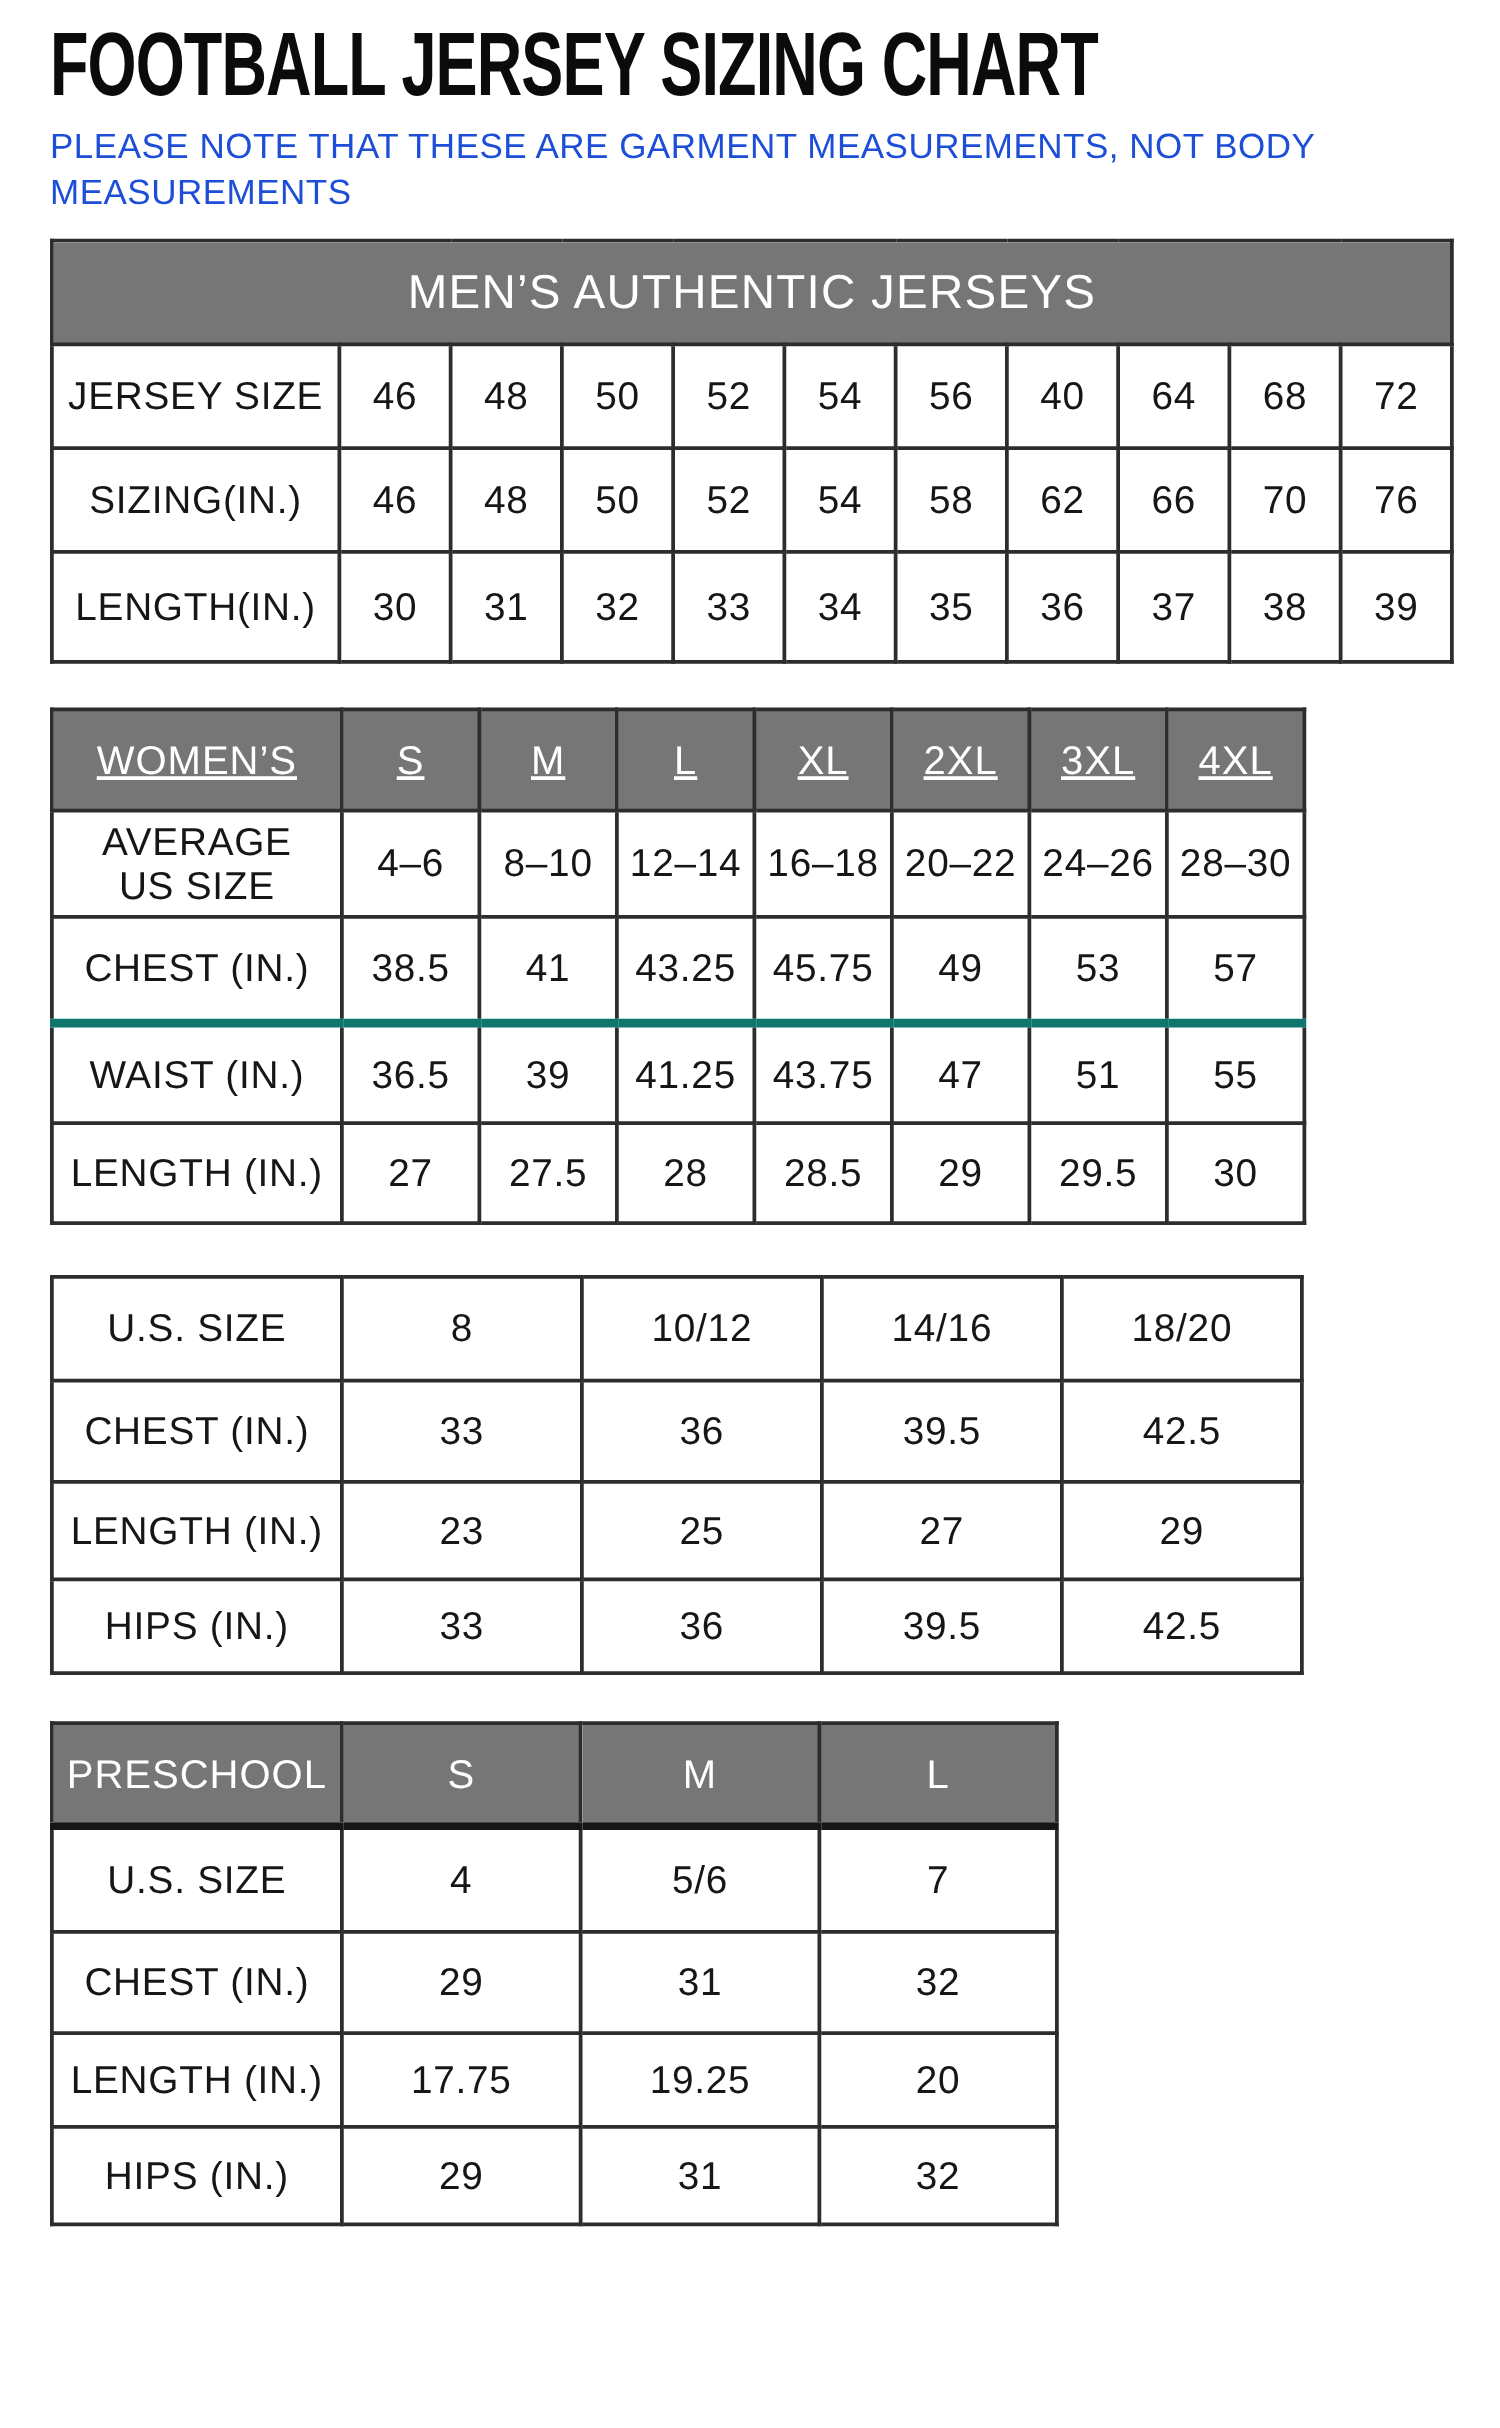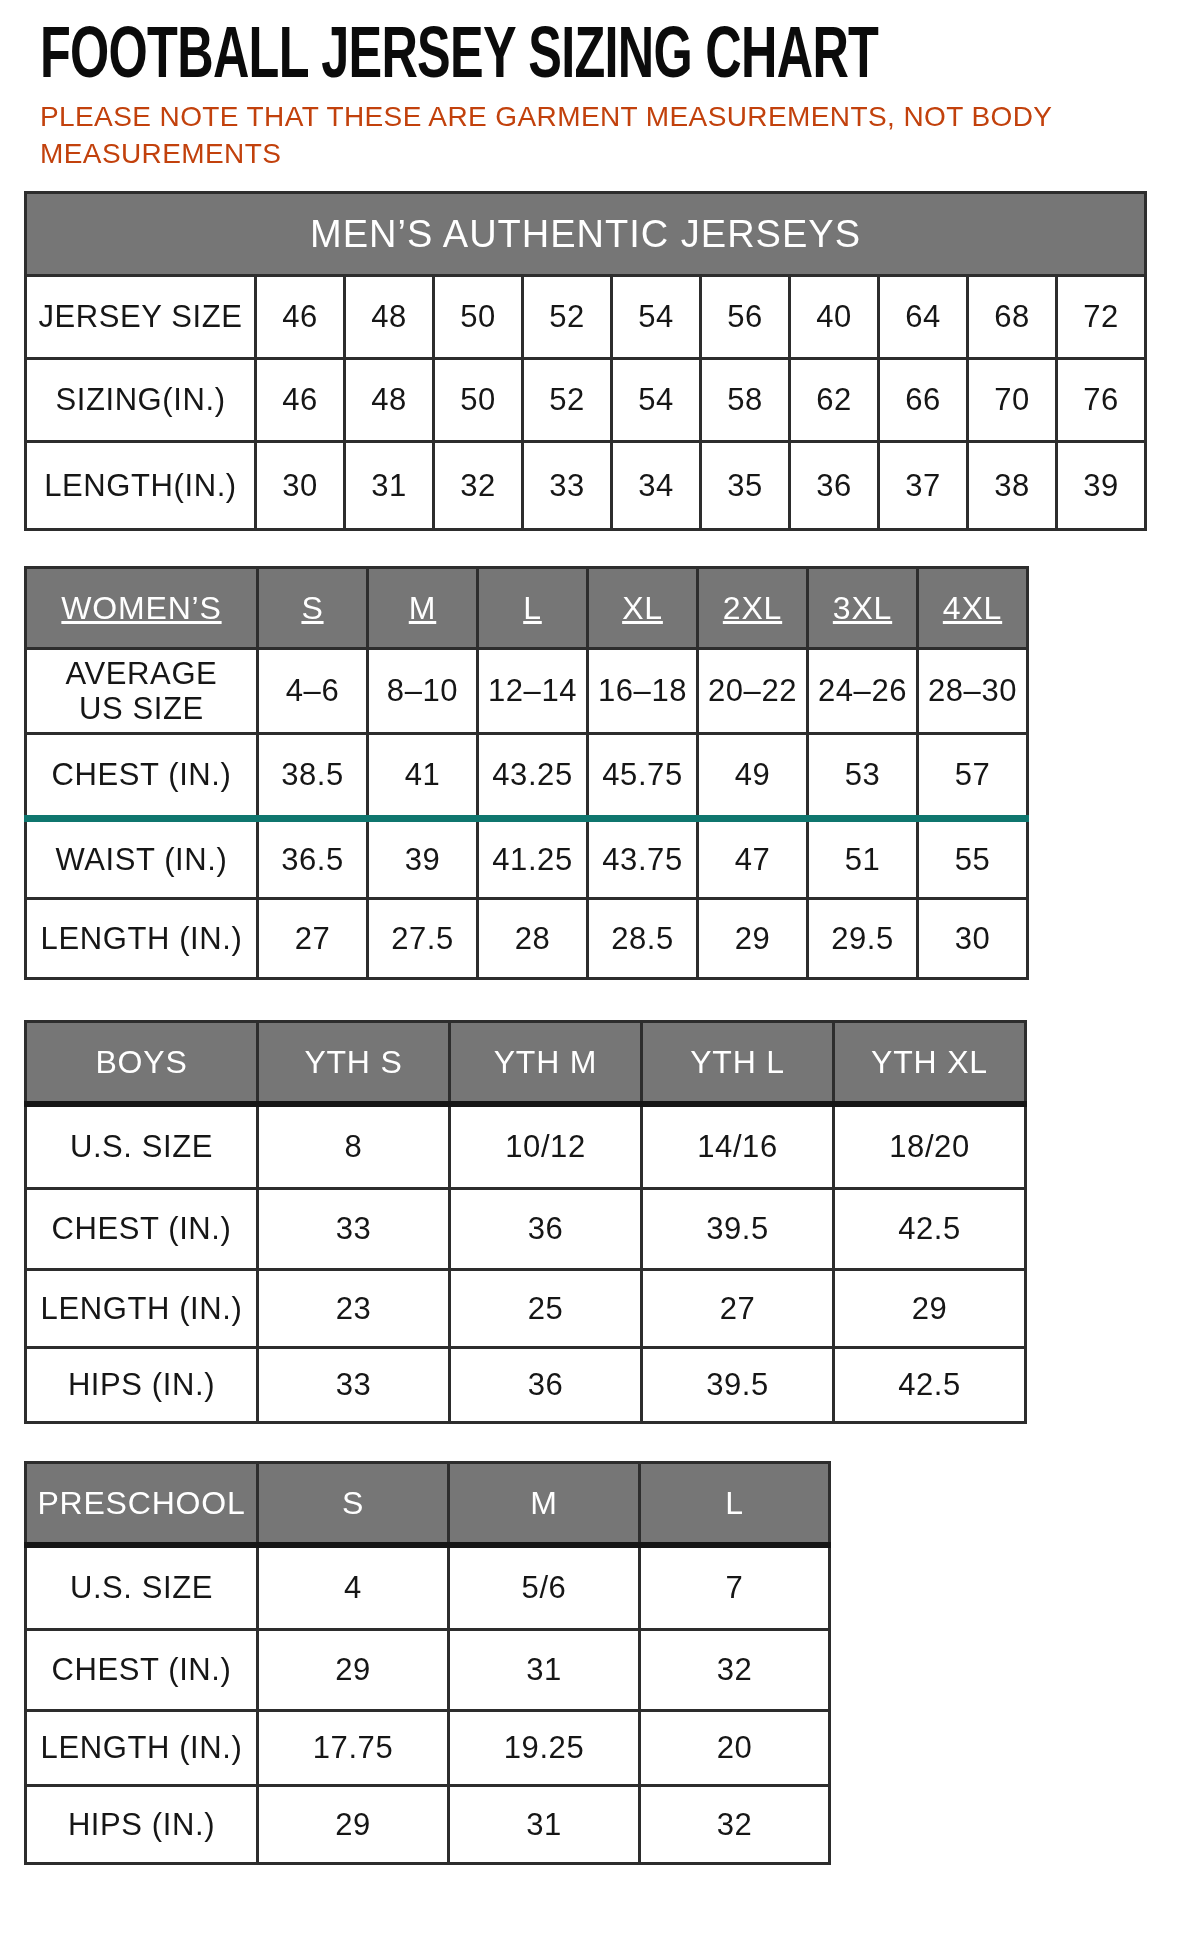--- a/index.html
+++ b/index.html
@@ -11,25 +11,25 @@
   .title{
     margin:16px 0 0 40px;
     font-size:72px;line-height:1.02;font-weight:800;
     letter-spacing:-1px;white-space:nowrap;
     transform:scaleX(0.70);transform-origin:left center;
     color:#0b0b0b;
   }
   .note{
     margin:10px 0 12px 40px;
     font-size:28px;line-height:1.32;letter-spacing:.4px;
-    color:#c2410c;width:1120px;
+    color:#1d4ed8;width:1120px;
   }
   table.tbl{
     border-collapse:collapse;table-layout:fixed;
-    margin-left:24px;
+    margin-left:40px;
   }
   table.tbl td{
     border:3px solid #2d2d2d;
     text-align:center;vertical-align:middle;
     font-size:31px;letter-spacing:.6px;color:#161616;
     padding:0;overflow:hidden;
   }
   tr.band td{
     background:#767676;color:#ffffff;
     font-size:38px;letter-spacing:1px;height:80px;
@@ -190,27 +190,20 @@
 
 <table class="tbl boys">
   <colgroup>
     <col style="width:232px">
       <col style="width:192px">
       <col style="width:192px">
     <col style="width:192px">
       <col style="width:192px">
   </colgroup>
   <tbody>
-      <tr class="ghead h78 thickunder">
-    <td>BOYS</td>
-    <td>YTH S</td>
-    <td>YTH M</td>
-    <td>YTH L</td>
-    <td>YTH XL</td>
-  </tr>
   <tr class="h80">
     <td>U.S. SIZE</td>
     <td>8</td>
     <td>10/12</td>
     <td>14/16</td>
     <td>18/20</td>
   </tr>
   <tr class="h78">
     <td>CHEST (IN.)</td>
     <td>33</td>

